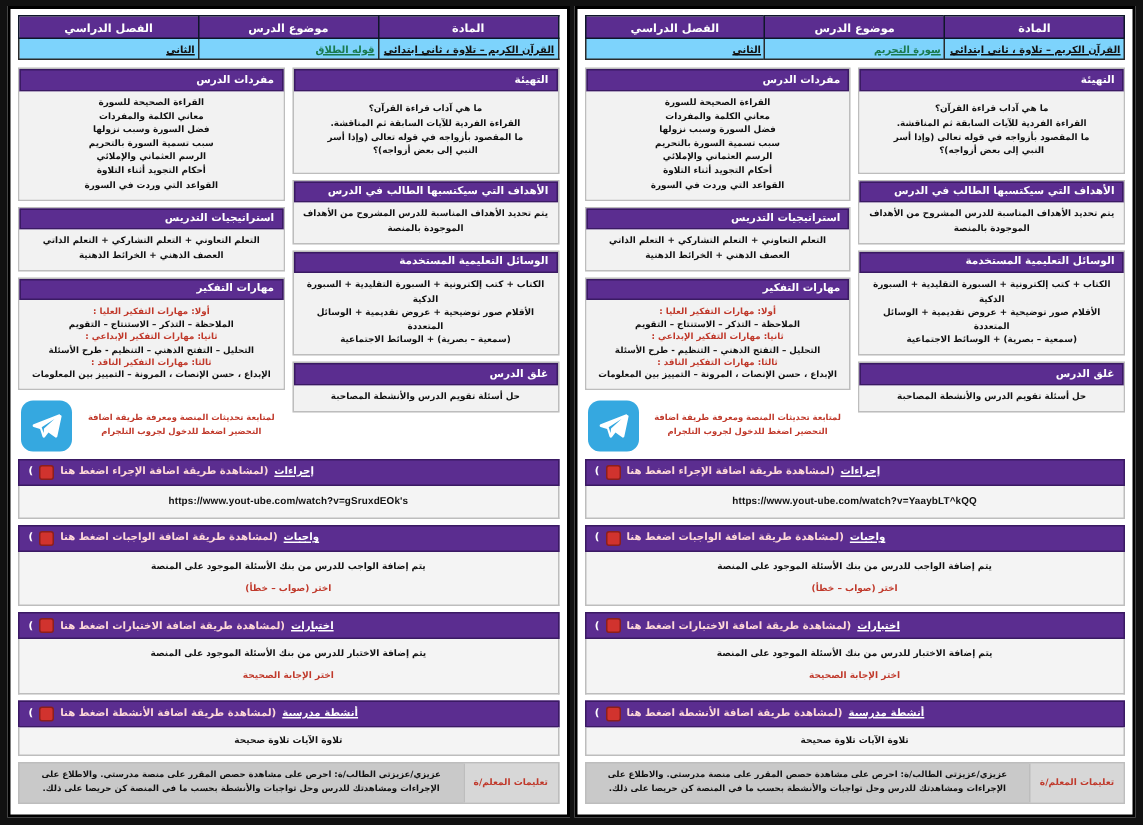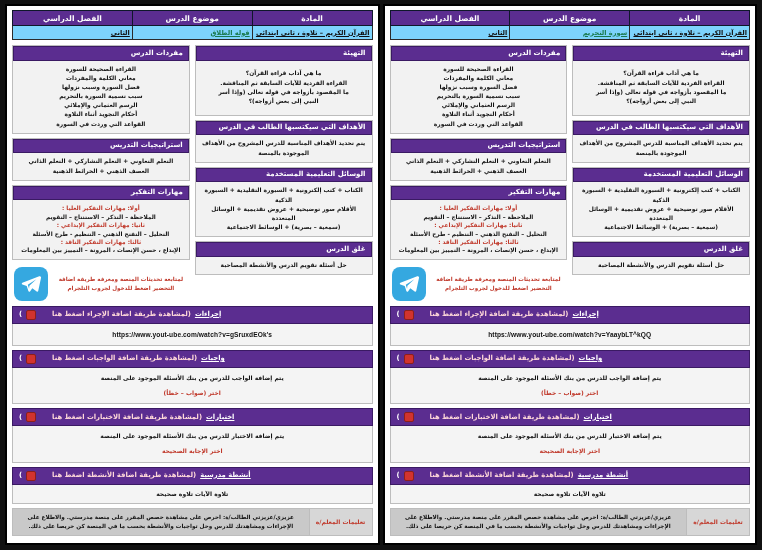--- a/index.html
+++ b/index.html
@@ -85,21 +85,21 @@
   
   .sec{margin-top:4px;}
   .sec-hd{
     background:#5b2d90;border:1px solid #3a1a63;
     color:#fff;font-size:6.8px;font-weight:bold;
     padding:3px 6px;
     display:flex;align-items:center;justify-content:flex-end;gap:4px;
     line-height:1.1;
   }
   .sec-hd .ttl{color:#ffffff;text-decoration:underline;}
-  .sec-hd .sub{color:#ffd9d9;margin-left:12px;}
+  .sec-hd .sub{color:#ffd9d9;}
   .dot{
     display:inline-block;width:8px;height:8px;border-radius:2px;
     background:#d1332e;border:1px solid #8c1f1b;flex:0 0 8px;
   }
   .paren{color:#fff;}
   .sec-bd{
     border:1px solid #bdbdbd;border-top:none;background:#f4f4f4;
     padding:5px 6px;font-size:6px;font-weight:bold;color:#111;
     text-align:center;line-height:1.7;
   }

